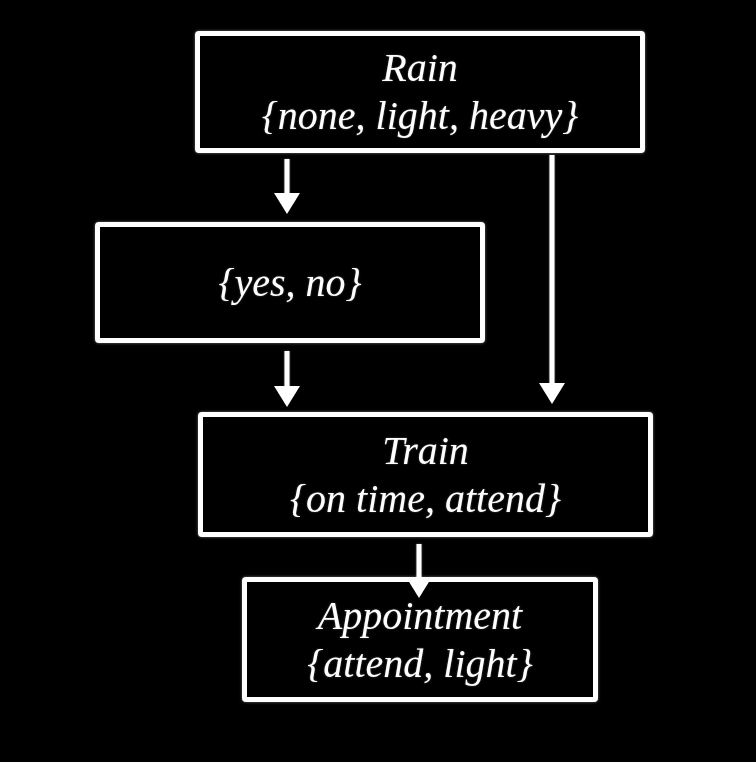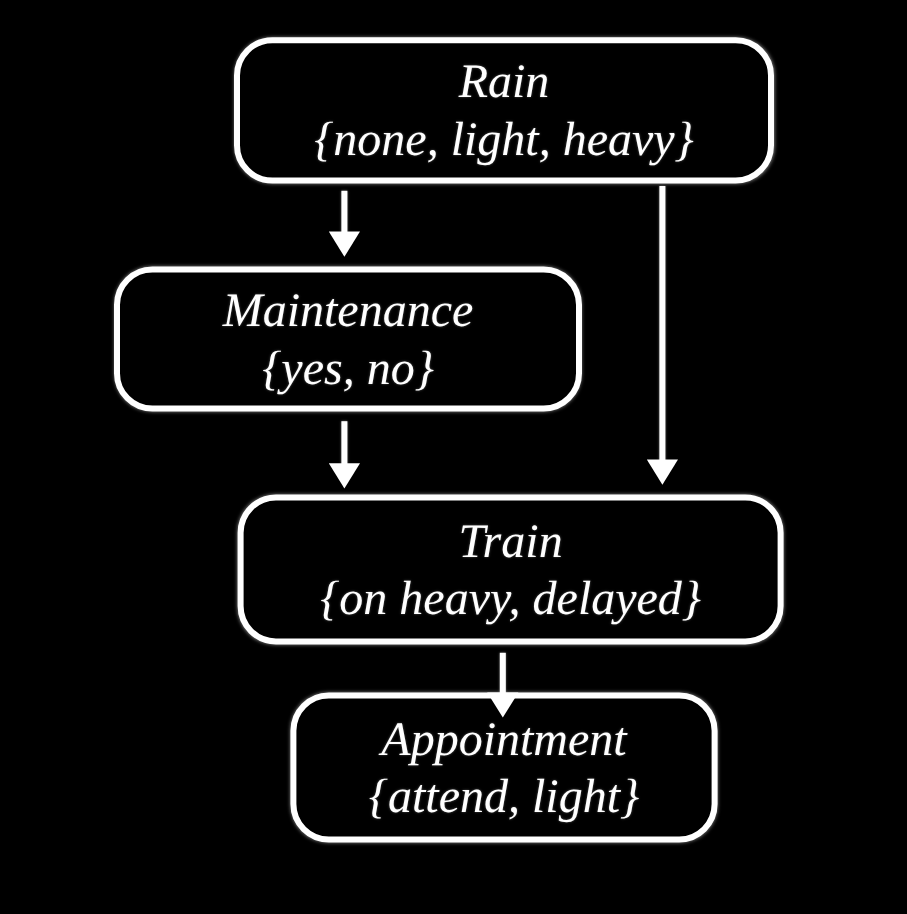--- a/index.html
+++ b/index.html
@@ -12,21 +12,21 @@
     width: 756px;
     height: 762px;
     background: #000000;
     overflow: hidden;
     font-family: "Liberation Serif", serif;
   }
   .node {
     position: absolute;
     box-sizing: border-box;
     border: 5px solid #ffffff;
-    border-radius: 32px;
+    border-radius: 4px;
     background: #000000;
     color: #ffffff;
     font-style: italic;
     font-size: 40px;
     line-height: 1.2;
     display: flex;
     flex-direction: column;
     align-items: center;
     justify-content: center;
     text-align: center;
@@ -78,27 +78,26 @@
 <body>
 
 <div class="canvas">
 
   <div class="node node-rain">
     <span class="node-title">Rain</span>
     <span class="node-values">{none, light, heavy}</span>
   </div>
 
   <div class="node node-maintenance">
-    <span class="node-title">Maintenance</span>
     <span class="node-values">{yes, no}</span>
   </div>
 
   <div class="node node-train">
     <span class="node-title">Train</span>
-    <span class="node-values">{on heavy, delayed}</span>
+    <span class="node-values">{on time, attend}</span>
   </div>
 
   <div class="node node-appointment">
     <span class="node-title">Appointment</span>
     <span class="node-values">{attend, light}</span>
   </div>
 
   <div class="arrow arrow-rain-maintenance">
     <div class="shaft"></div>
     <div class="head"></div>

